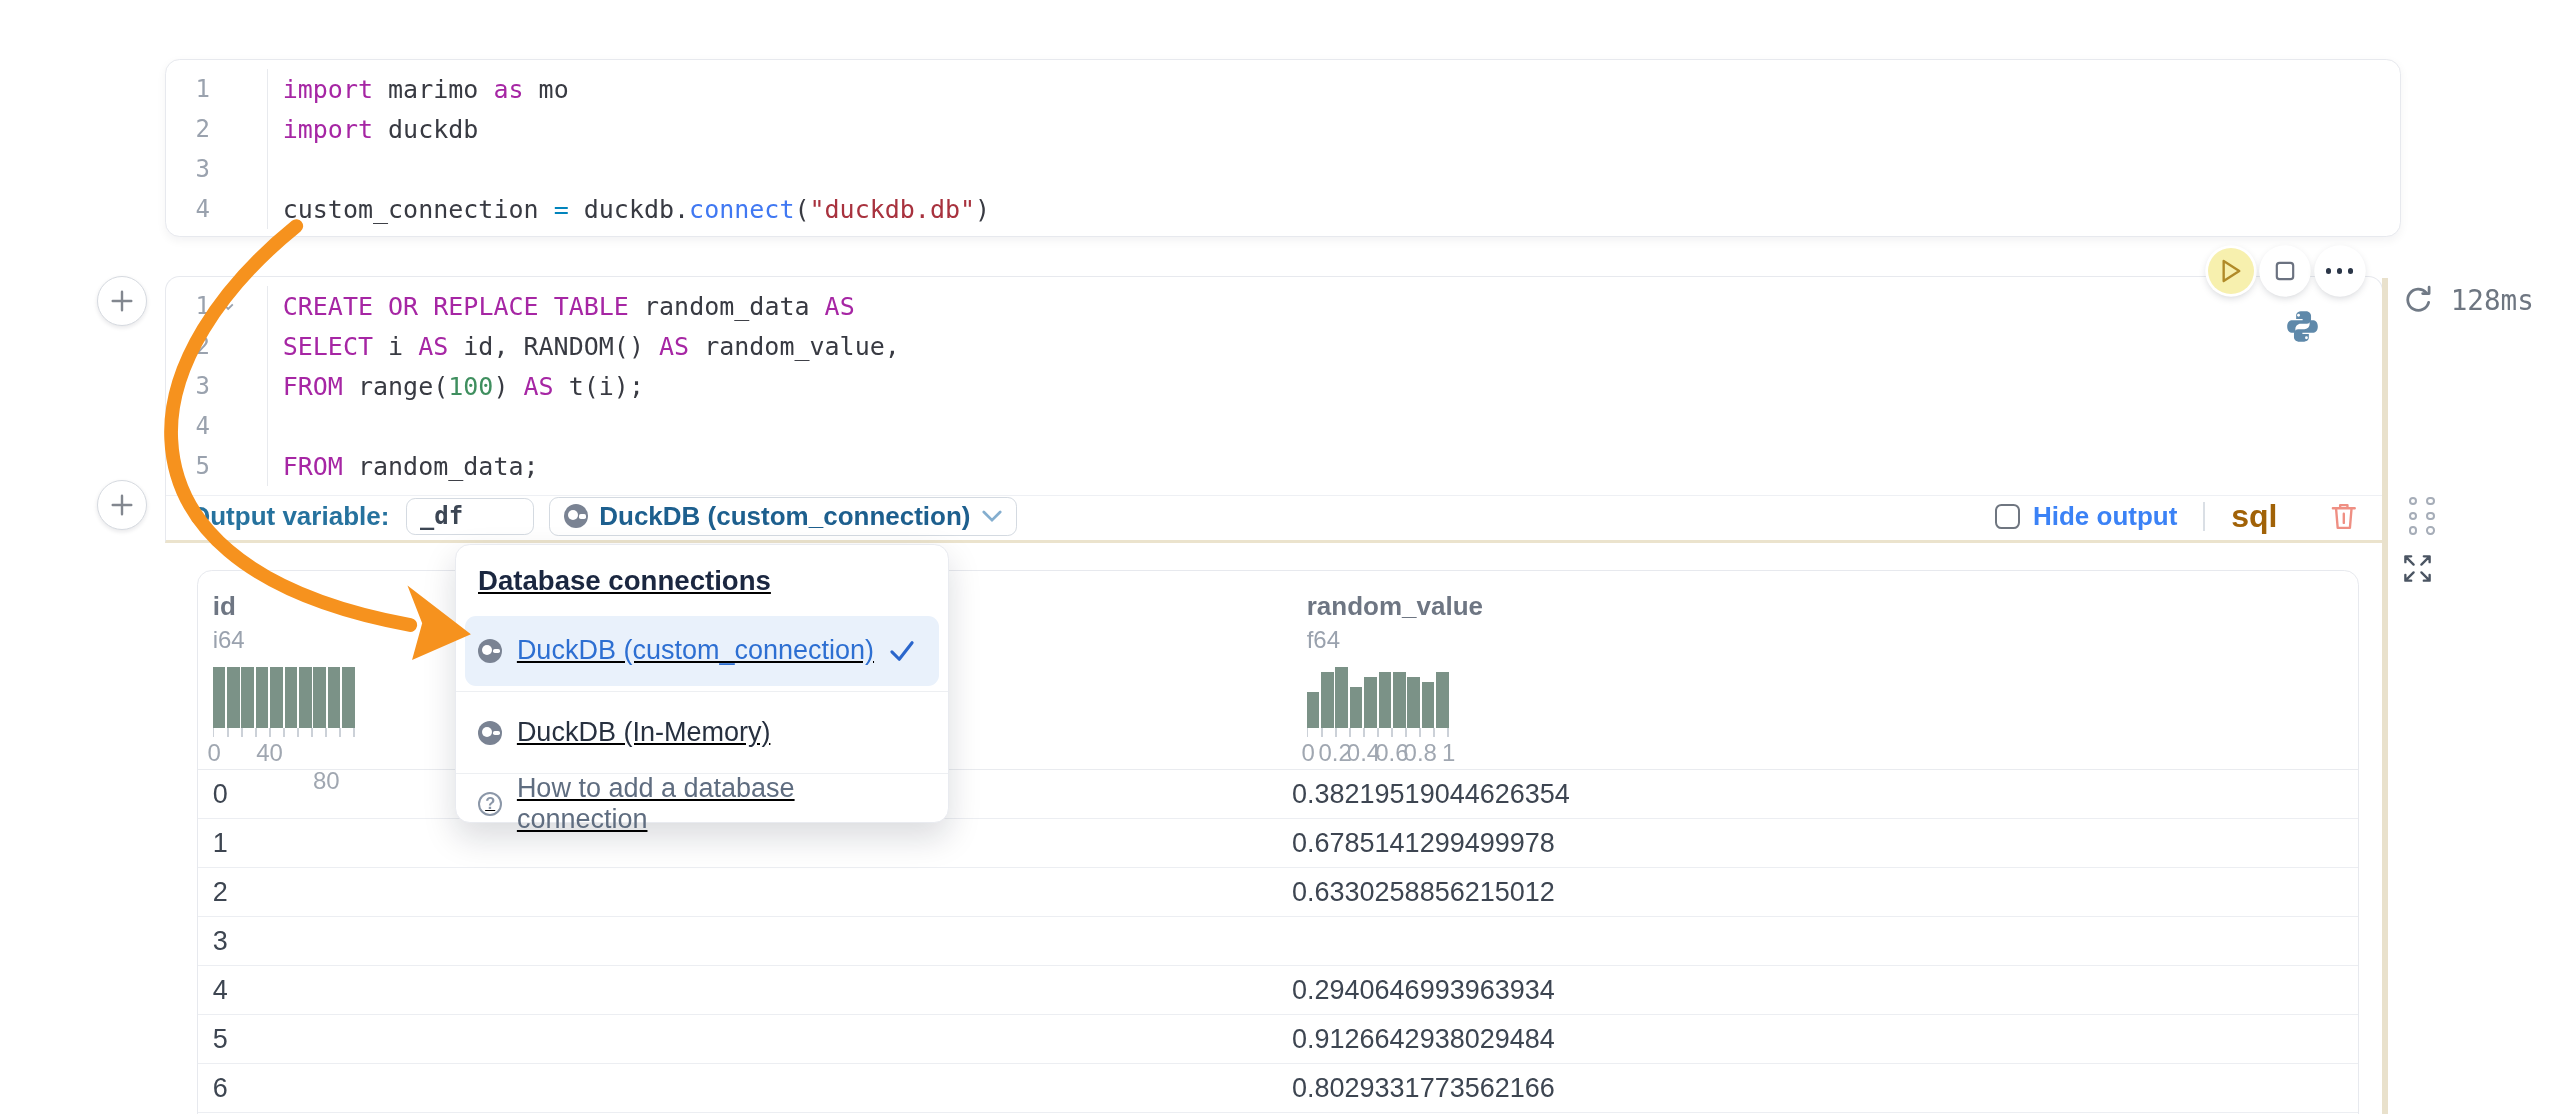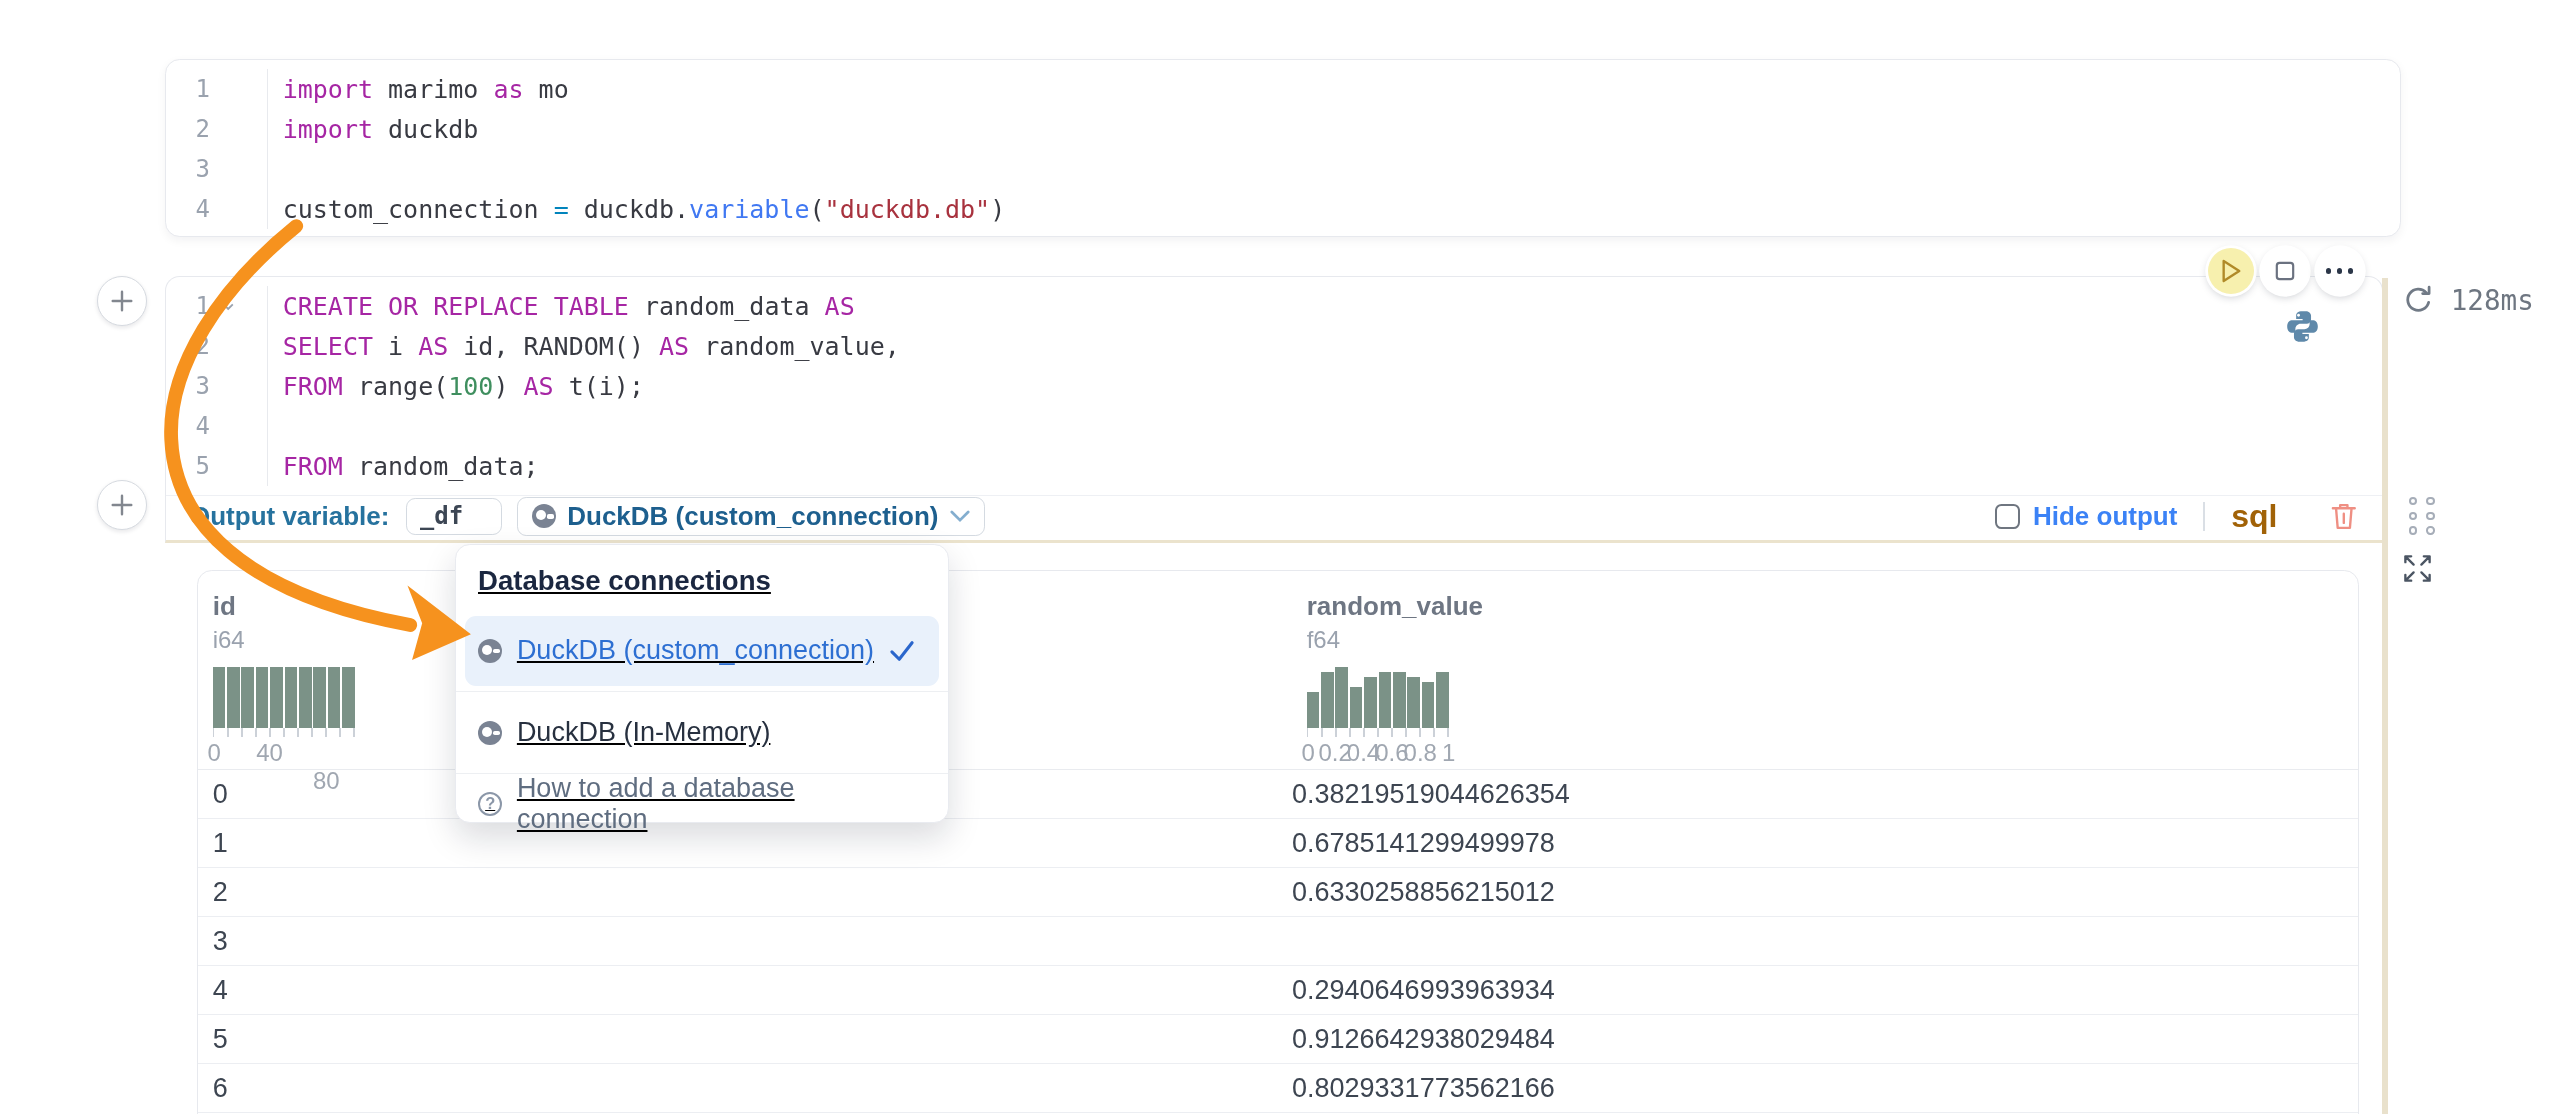--- a/index.html
+++ b/index.html
@@ -39,21 +39,21 @@
   .tan-bar { position:absolute; left:2382px; top:278px; width:6.4px; height:837px; background:#e9e1cc; }
 
   .plus-btn { position:absolute; width:50px; height:50px; border-radius:50%; background:#fff;
               border:1.8px solid #d6dae0; box-shadow:0 1.8px 4.6px rgba(15,23,42,.10);
               display:flex; align-items:center; justify-content:center; cursor:pointer; }
   .plus-btn svg { display:block; }
 
   
   .sql-toolbar { height:40px; display:flex; align-items:center; padding:0 24px; }
   .ov-label { font-weight:700; font-size:26px; color:#26729e; }
-  .ov-input { width:96px; height:37px; margin-left:16.5px; border:1.8px solid #d4dae1; border-radius:9.2px;
+  .ov-input { width:128px; height:37px; margin-left:16.5px; border:1.8px solid #d4dae1; border-radius:9.2px;
               font-family:"DejaVu Sans Mono", monospace; font-weight:700; font-size:24px; color:#3c4654;
               padding-left:13px; background:#fff; }
   .conn-btn { margin-left:14.7px; height:39px; display:flex; align-items:center; gap:11px;
               border:1.8px solid #d4dae1; border-radius:9.2px; background:#fff; padding:0 14.7px;
               font-weight:700; font-size:26px; color:#1d5f8e; cursor:pointer; }
   .tb-right { margin-left:auto; display:flex; align-items:center; }
   .checkbox { width:25px; height:25px; border:2.8px solid #6f7680; border-radius:6.4px; background:#fff; cursor:pointer; }
   .hide-label { font-weight:700; font-size:26px; color:#3b82f6; margin-left:13px; }
   .vdiv { width:1.8px; height:29px; background:#dadfe5; margin:0 26px; }
   .lang { font-weight:700; font-size:32px; color:#a16207; }
@@ -106,21 +106,21 @@
 </head>
 <body>
 
 <div class="page">
 
   <div class="py-cell">
     <div id="py-editor">
         <div class="code-line"><span class="ln">1</span><span class="fold"></span><span class="ctext"><span class="tok-kw">import</span><span class="tok-pl"> marimo </span><span class="tok-kw">as</span><span class="tok-pl"> mo</span></span></div>
         <div class="code-line"><span class="ln">2</span><span class="fold"></span><span class="ctext"><span class="tok-kw">import</span><span class="tok-pl"> duckdb</span></span></div>
         <div class="code-line"><span class="ln">3</span><span class="fold"></span><span class="ctext"></span></div>
-        <div class="code-line"><span class="ln">4</span><span class="fold"></span><span class="ctext"><span class="tok-pl">custom_connection </span><span class="tok-op">= </span><span class="tok-pl">duckdb.</span><span class="tok-fn">variable</span><span class="tok-pl">(</span><span class="tok-str">"duckdb.db"</span><span class="tok-pl">)</span></span></div>
+        <div class="code-line"><span class="ln">4</span><span class="fold"></span><span class="ctext"><span class="tok-pl">custom_connection </span><span class="tok-op">= </span><span class="tok-pl">duckdb.</span><span class="tok-fn">connect</span><span class="tok-pl">(</span><span class="tok-str">"duckdb.db"</span><span class="tok-pl">)</span></span></div>
       </div>
   </div>
 
   <button class="plus-btn" style="left:97px; top:276px;">
     <svg width="26" height="26" viewBox="0 0 28 28">
       <path d="M14 4v20M4 14h20" stroke="#82878f" stroke-width="2.6" stroke-linecap="round" fill="none"></path>
     </svg>
   </button>
   <button class="plus-btn" style="left:97px; top:480px;">
     <svg width="26" height="26" viewBox="0 0 28 28">

